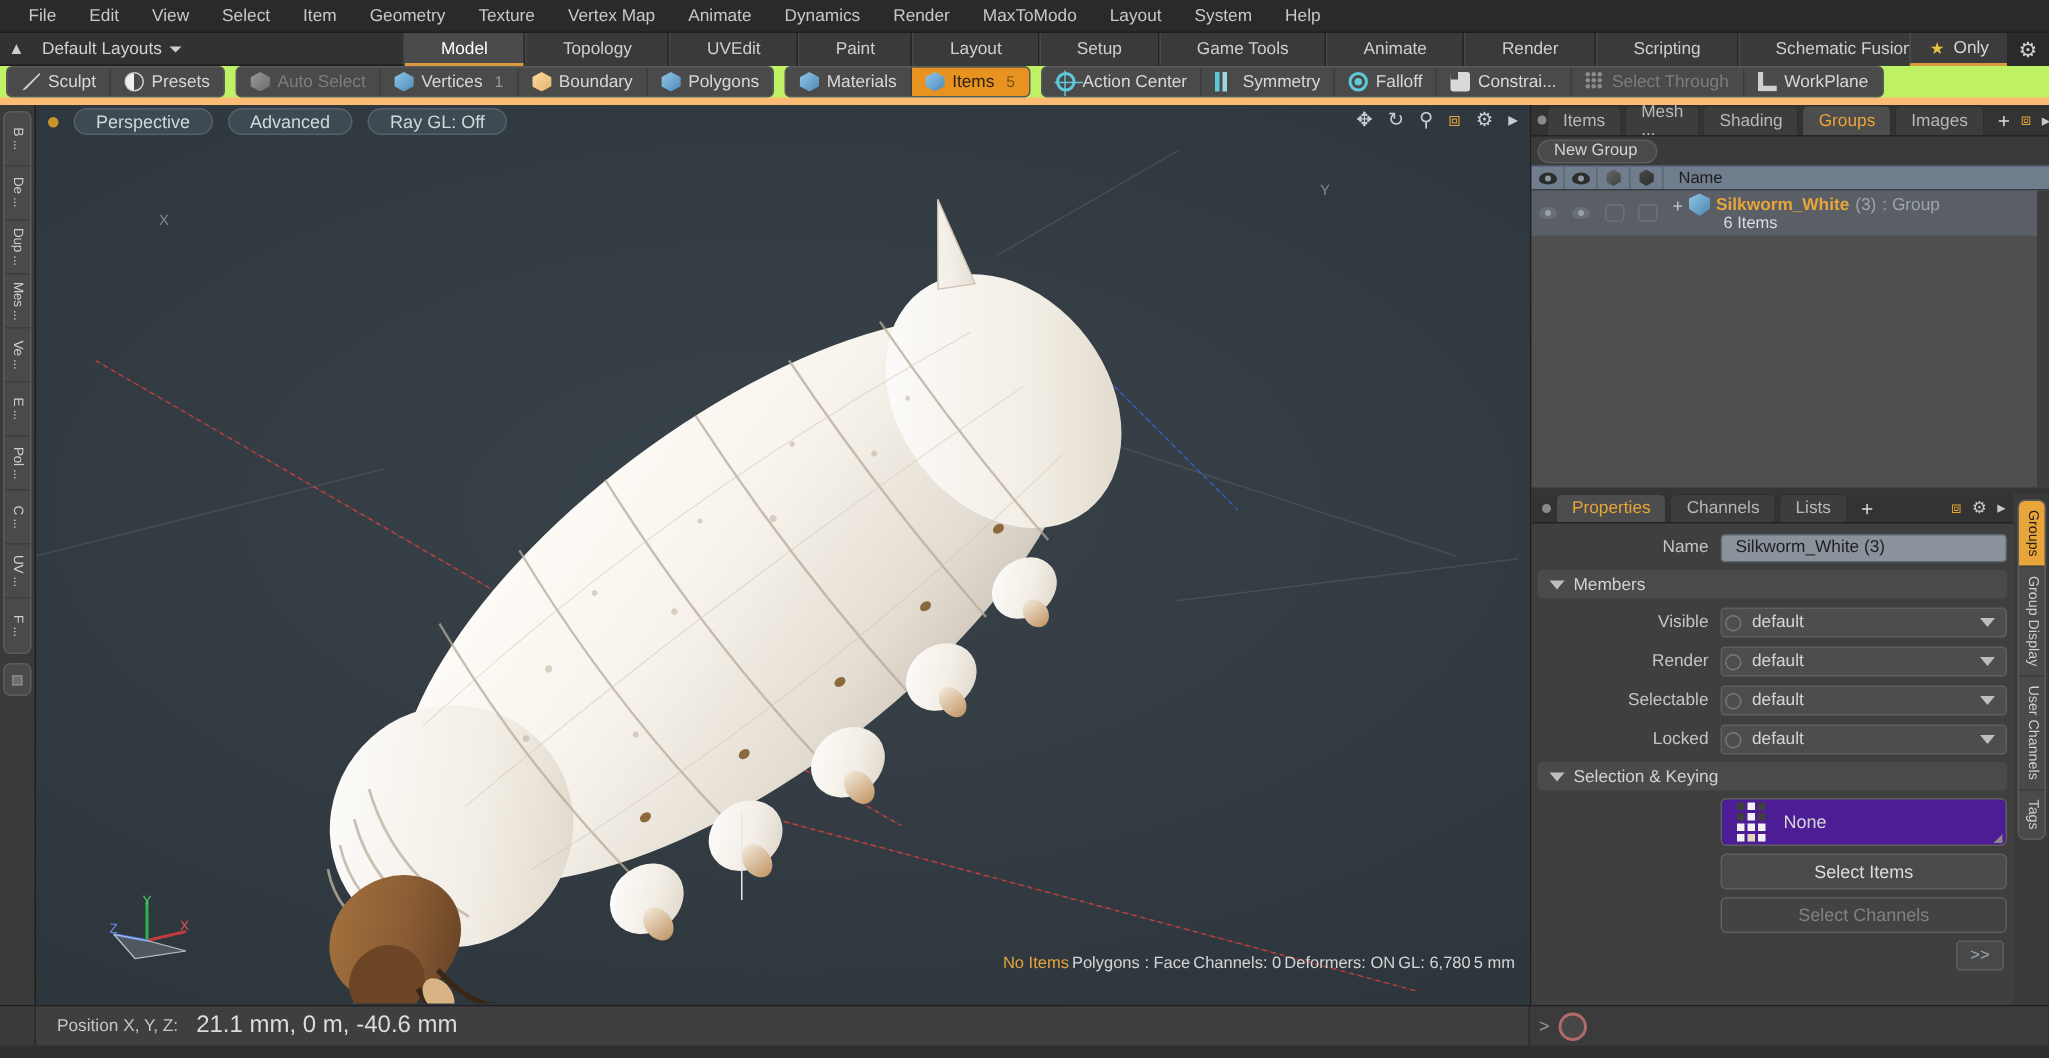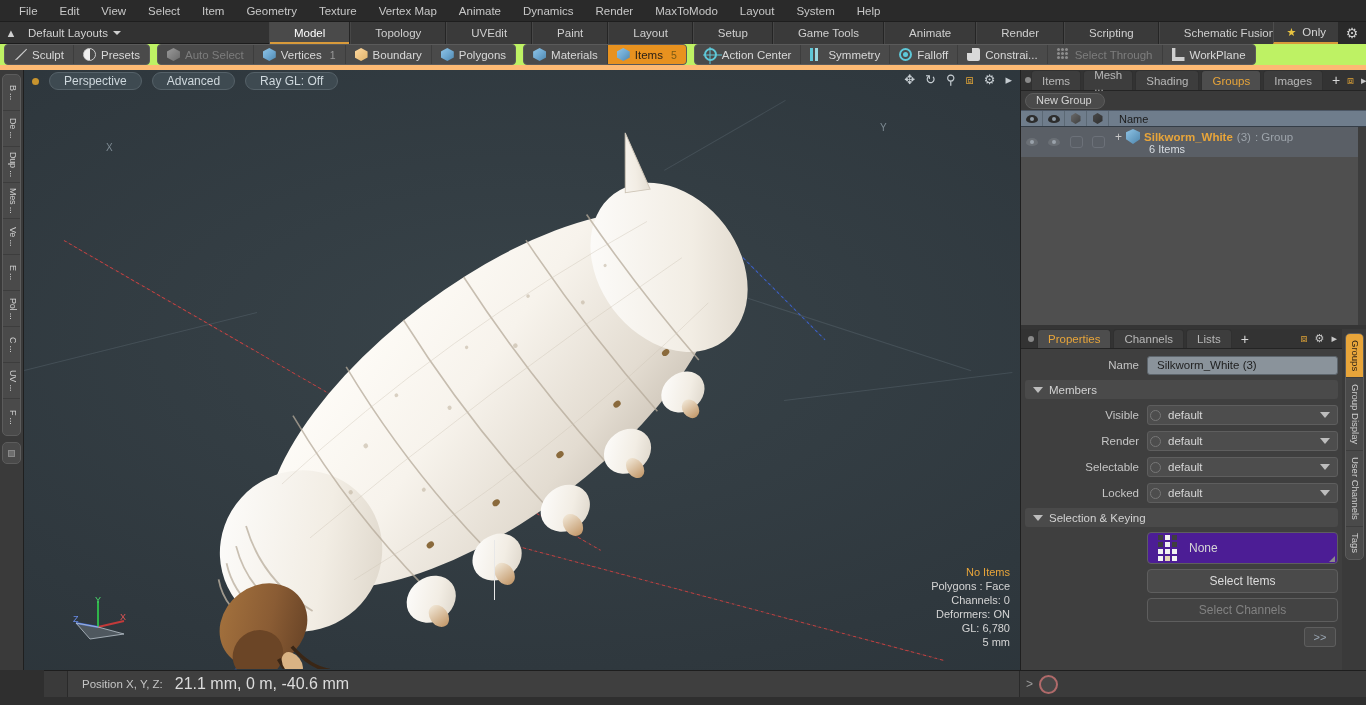--- a/index.html
+++ b/index.html
@@ -147,21 +147,21 @@
   .axis.blue { background: repeating-linear-gradient(90deg,#3a5fc8 0 3px, rgba(58,95,200,0.25) 3px 6px); }
   .axis.faint { background: rgba(150,165,175,0.18); }
 
   .axis-label { position:absolute; color:#7d8a92; font-size:10px; }
 
   
   .gizmo { position:absolute; left:44px; bottom:22px; width:60px; height:55px; z-index:4;}
 
   .vp-info {
     position:absolute; right:10px; bottom:22px; text-align:right; z-index:4;
-    display:flex; flex-direction:column; gap:2px;
+    display:flex; flex-direction:row; gap:2px;
   }
   .vp-info div { color:#d5d5d5; font-size:11px; }
   .vp-info .hl { color:#e8a53a; }
 
   
   .worm-layer { position:absolute; inset:0; z-index:3; }
 
   
   .rightpanel { width: 346px; background:#3a3a3a; display:flex; flex-direction:column; border-left:1px solid #1f1f1f; }
 
@@ -276,21 +276,21 @@
   .rvtab {
     width:19px; color:#cfcfcf; font-size:9.5px;
     writing-mode: vertical-rl; text-orientation: mixed;
     display:flex; align-items:center; justify-content:center;
     border-bottom:1px solid #3d3d3d; padding:6px 0;
   }
   .rvtab.active { background:#e8a53a; color:#2b2117; }
   .rvtab:last-child{border-bottom:none;}
 
   
-  .bottombar { height:27px; background:#3b3b3b; display:flex; align-items:center; border-top:1px solid #1e1e1e;margin-left:44px; }
+  .bottombar { height:27px; background:#3b3b3b; display:flex; align-items:center; border-top:1px solid #1e1e1e; }
   .bb-left { width:24px; height:100%; background:#3a3a3a; border-right:1px solid #2a2a2a;}
   .bb-status { flex:1; height:100%; background:#3f3f3f; display:flex; align-items:center; padding-left:14px; border-right:1px solid #2a2a2a;}
   .bb-status .lbl { color:#c5c5c5; font-size:11.5px; }
   .bb-status .val { color:#dcdcdc; font-size:16px; margin-left:12px; }
   .bb-cmd { width:346px; height:100%; background:#3b3b3b; display:flex; align-items:center; padding:0 6px; gap:6px;}
   .bb-cmd .gt { color:#9a9a9a; font-size:12px; }
   .cmd-input {
     flex:1; height:18px; background:#8a939b; border:1px solid #5d656c; border-radius:3px;
     color:#4c5259; font-size:11.5px; display:flex; align-items:center; padding-left:9px;
   }

